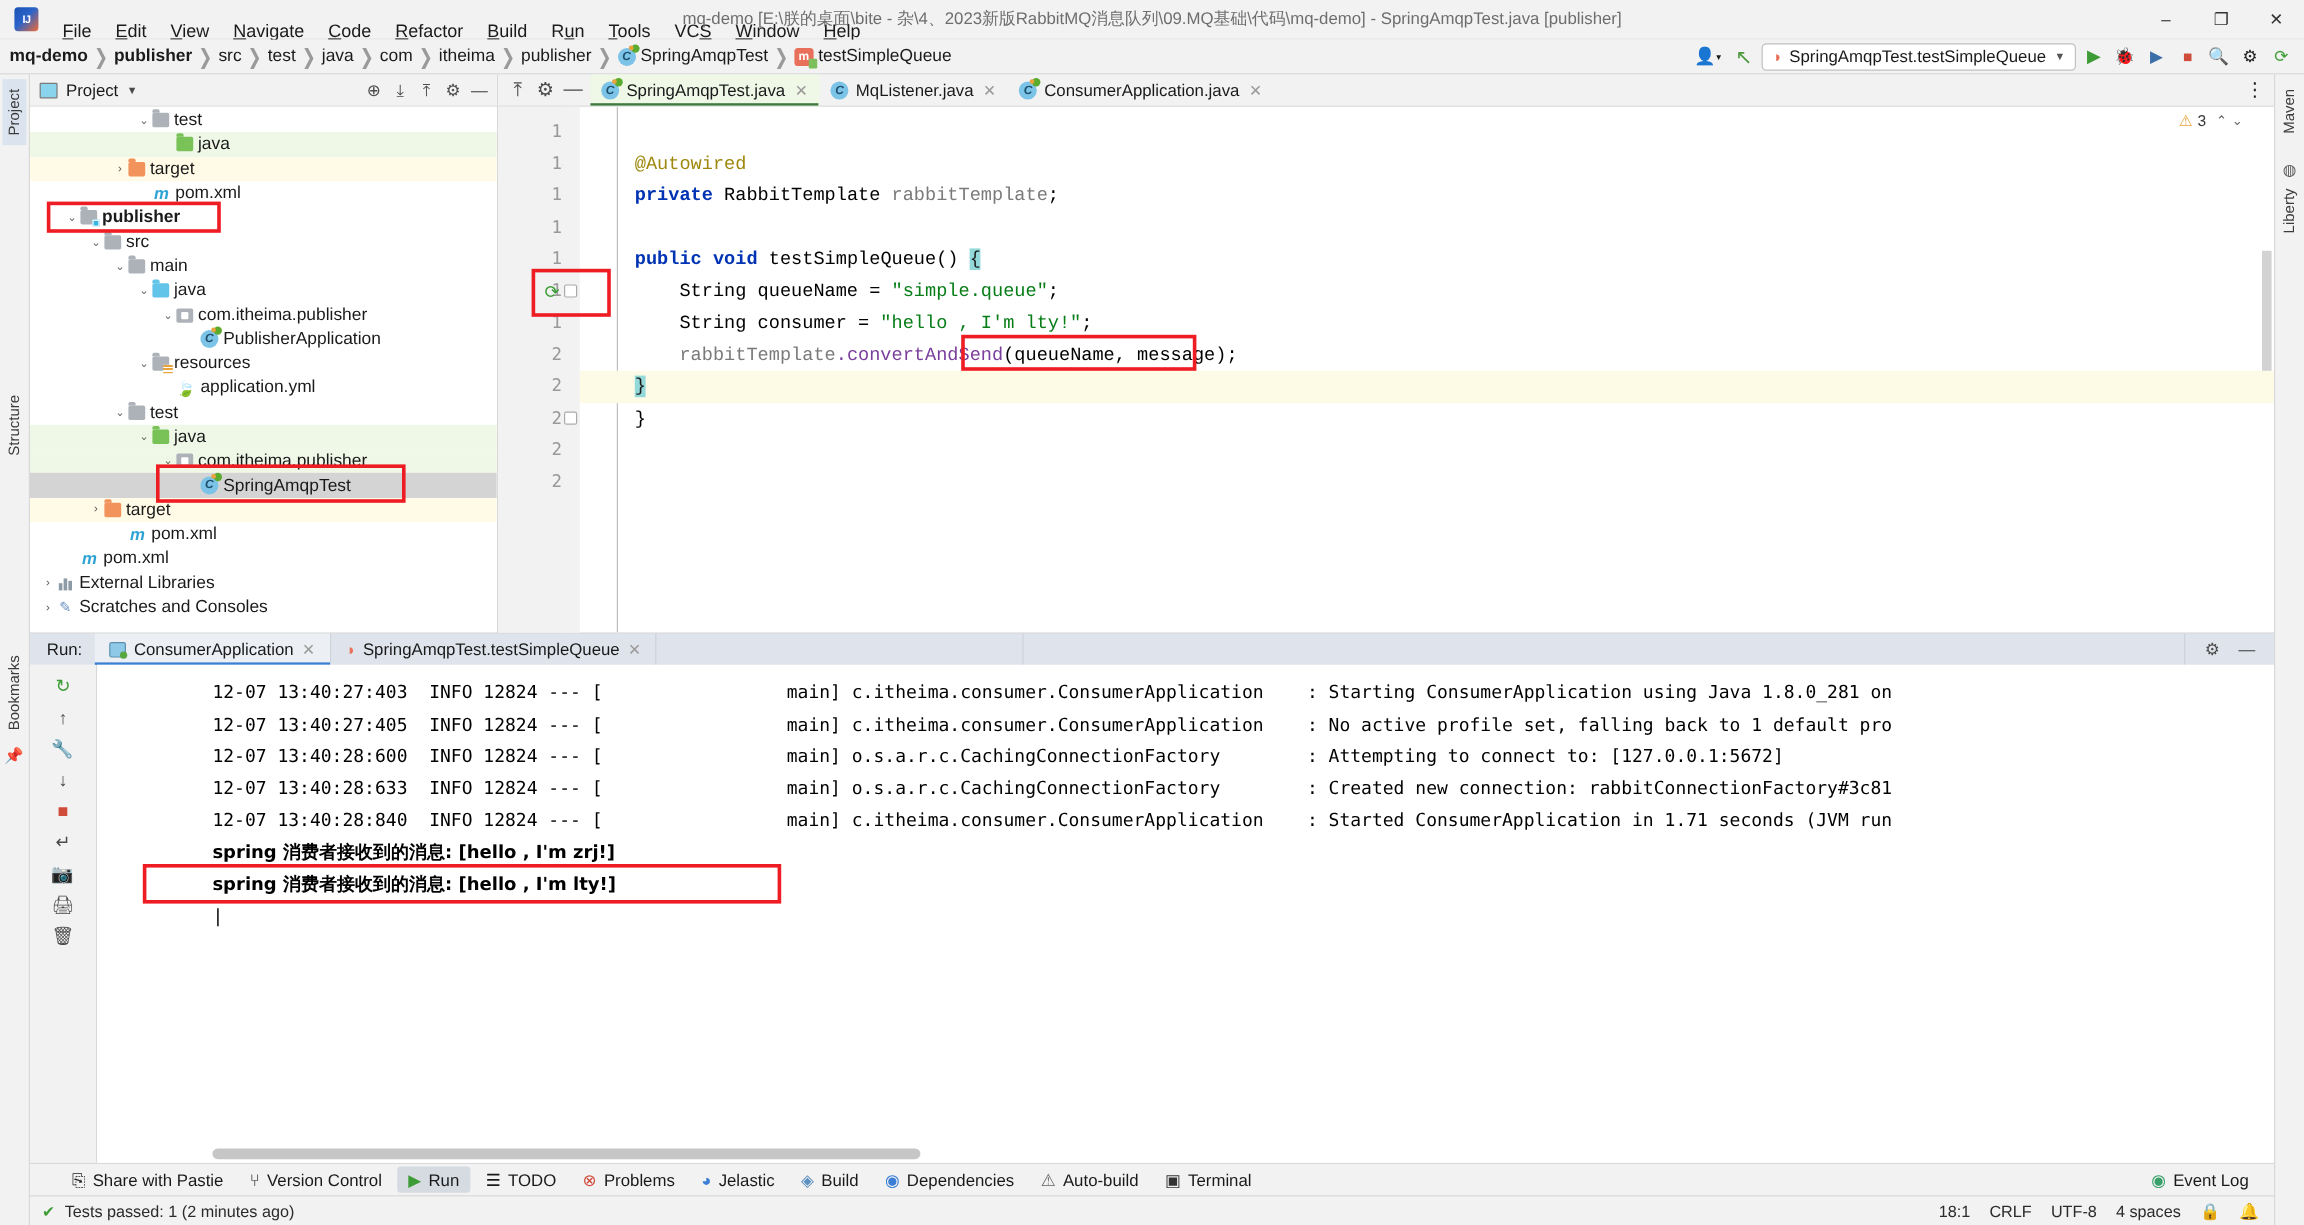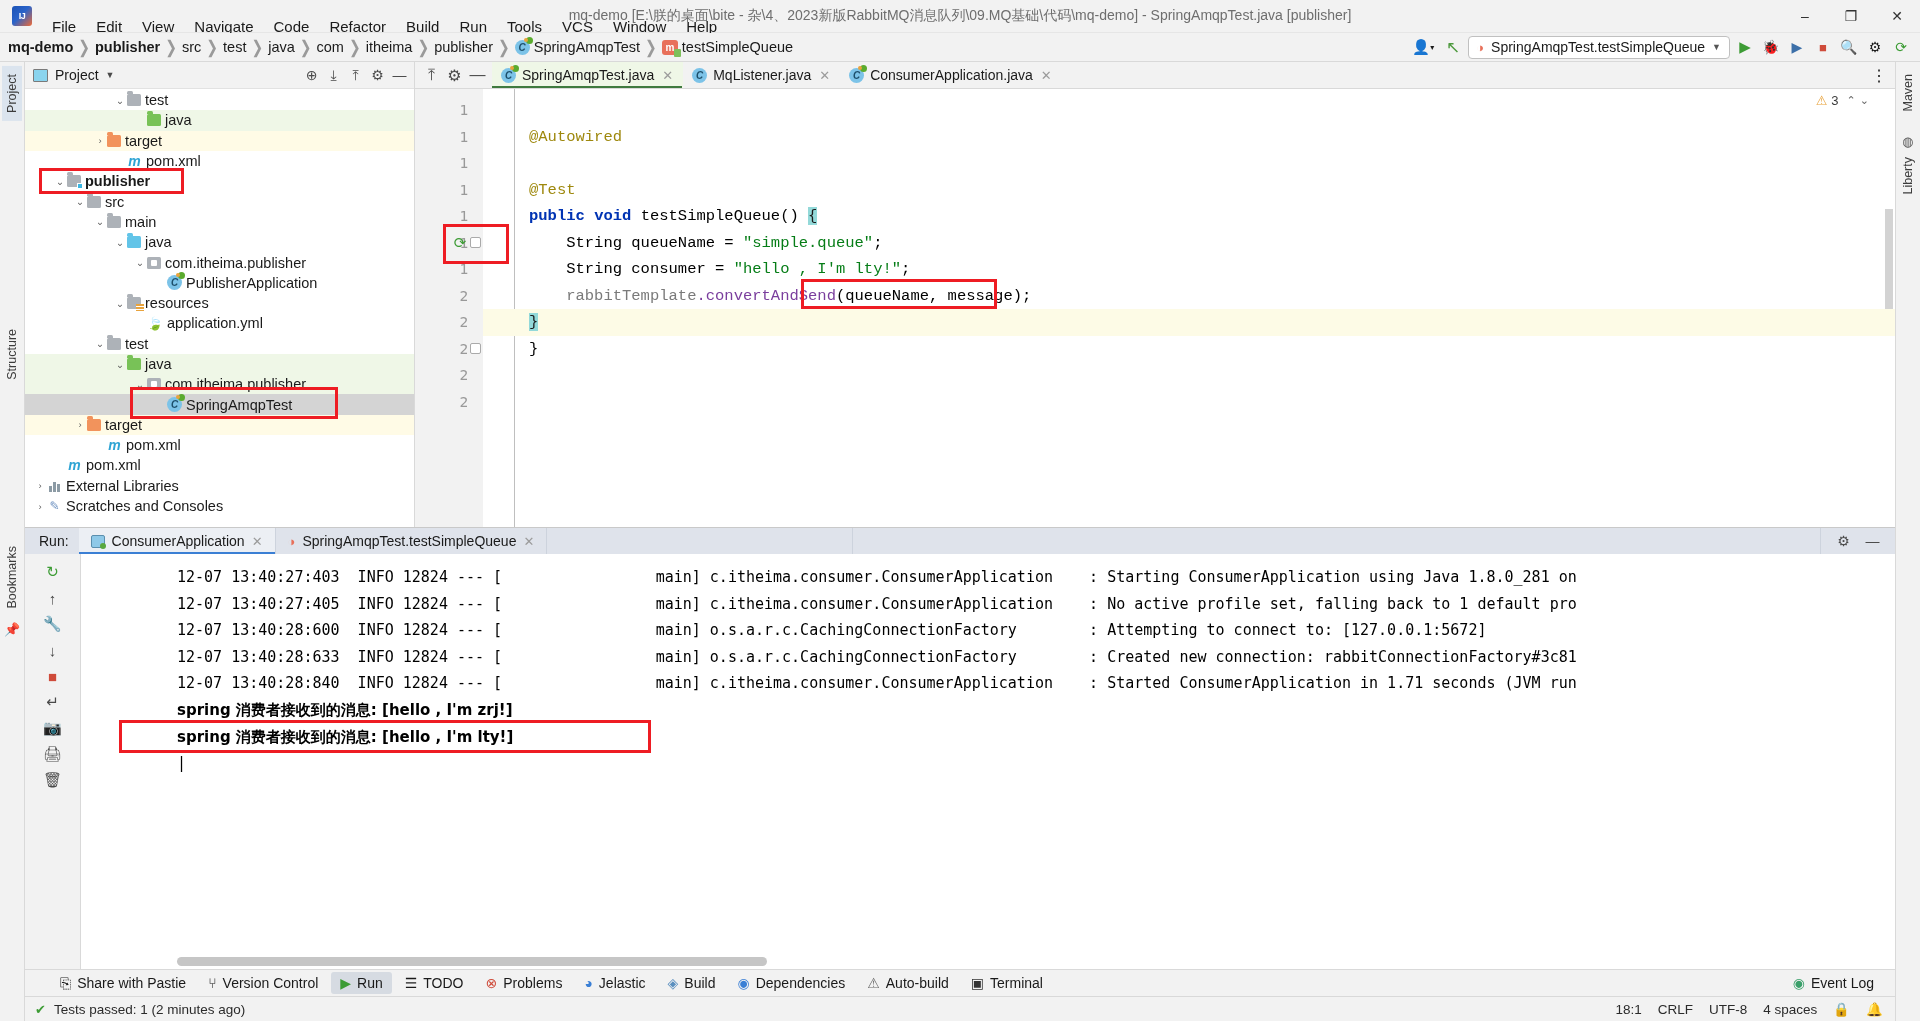--- a/index.html
+++ b/index.html
@@ -600,22 +600,22 @@
                 <div class="gline">24</div>
                 <div class="run-gutter-ico" style="top: 144.5px;">⟳</div>
                 <div class="fold-marker" style="right: 2px; top: 147.5px; border-radius: 2px;"></div>
                 <div class="fold-marker" style="right: 2px; top: 253.5px; border-radius: 2px;"></div>
                 <div class="hl-box" style="left: 28px; top: 134.5px; width: 66px; height: 40px;"></div>
               </div>
             <div class="code-wrap" id="codewrap">
               <div class="vline"></div>
             <div class="cline"></div>
                 <div class="cline"><span class="ann">@Autowired</span></div>
+                <div class="cline"><span class="kw">private </span><span class="typ">RabbitTemplate </span><span class="fld-v">rabbitTemplate</span><span class="pln">;</span></div>
                 <div class="cline"></div>
-                <div class="cline"><span class="ann">@Test</span></div>
                 <div class="cline"><span class="kw">public </span><span class="kw">void </span><span class="typ">testSimpleQueue</span><span class="pln">() </span><span class="brace-hl">{</span></div>
                 <div class="cline"><span class="pln">    String queueName = </span><span class="str">"simple.queue"</span><span class="pln">;</span></div>
                 <div class="cline"><span class="pln">    String consumer = </span><span class="str">"hello , I'm lty!"</span><span class="pln">;</span></div>
                 <div class="cline"><span class="fld-v">    rabbitTemplate</span><span class="mth">.convertAndSend</span><span class="pln">(queueName, message);</span></div>
                 <div class="cline hl"><span class="brace-hl">}</span></div>
                 <div class="cline"><span class="pln">}</span></div>
                 <div class="cline"></div>
                 <div class="hl-box" style="left: 318px; top: 189.5px; width: 196px; height: 30px;"></div>
               </div>
 

